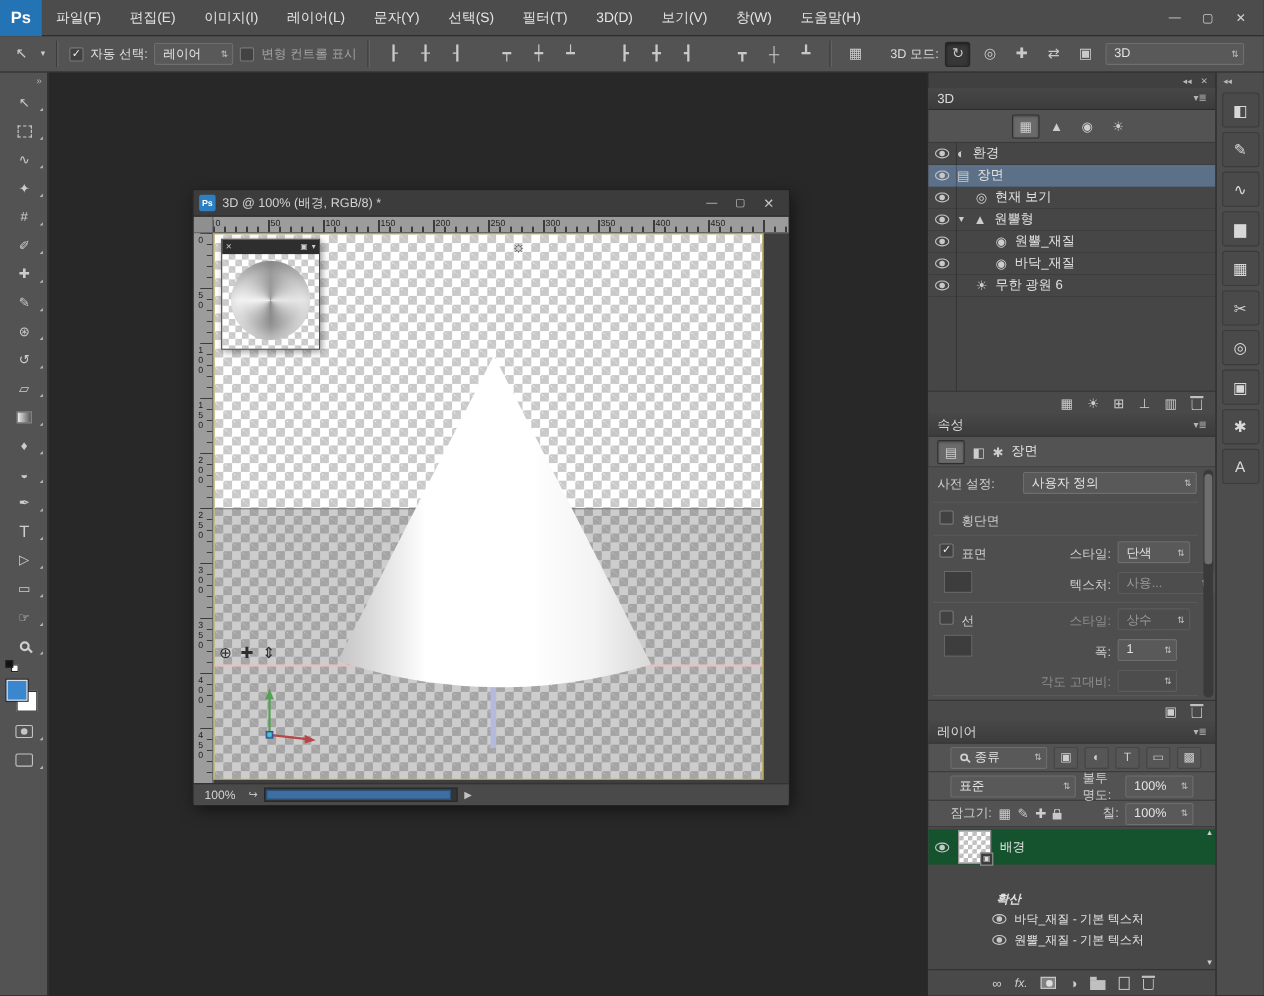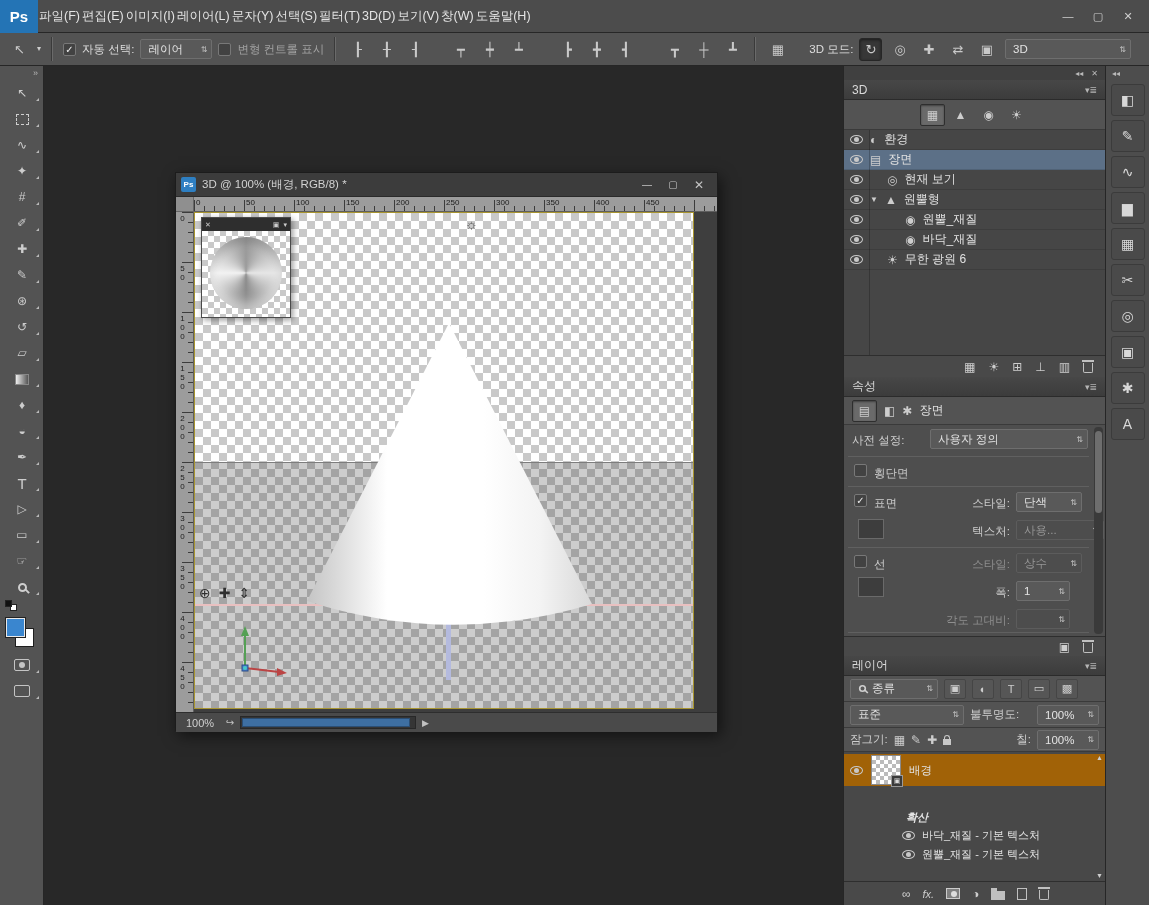--- a/index.html
+++ b/index.html
@@ -4,21 +4,21 @@
 <style>
 *{box-sizing:border-box;margin:0;padding:0}
 html,body{width:1149px;height:905px}
 body{position:relative;background:#282828;font-family:"Liberation Sans","DejaVu Sans",sans-serif;font-size:12px;color:#dcdcdc;overflow:hidden}
 .flex{display:flex;align-items:center}
 .icon{display:inline-flex;align-items:center;justify-content:center;color:#cdcdcd;line-height:1;flex:none;font-size:12px}
 
 
 .menubar{position:absolute;top:0;left:0;width:100%;height:33px;background:#4c4c4c;border-bottom:1px solid #272727;display:flex;align-items:center}
 .pslogo{width:38px;height:33px;background:#2474b5;color:#fff;font-weight:bold;font-size:15px;display:flex;align-items:center;justify-content:center}
-.menuitem{padding:0 1px;font-size:12.5px;color:#e4e4e4;height:100%;display:flex;align-items:center}
+.menuitem{padding:0 13px;font-size:12.5px;color:#e4e4e4;height:100%;display:flex;align-items:center}
 .winbtns{margin-left:auto;display:flex;margin-right:6px}
 .winbtn{width:30px;height:24px;display:flex;align-items:center;justify-content:center;color:#cfcfcf;font-size:11px}
 
 
 .optionsbar{position:absolute;top:33px;left:0;width:100%;height:33px;background:#535353;border-bottom:1px solid #262626;display:flex;align-items:center;padding:0 8px;gap:6px}
 .vsep{width:2px;height:24px;border-left:1px solid #3a3a3a;border-right:1px solid #6a6a6a;margin:0 4px;flex:none}
 .obtn{width:23px;height:23px;display:inline-flex;align-items:center;justify-content:center;color:#c9c9c9;font-size:13px;flex:none}
 .obtn.pressed{background:#373737;border:1px solid #262626;border-radius:3px;box-shadow:inset 0 1px 3px rgba(0,0,0,.55)}
 .cb{width:13px;height:13px;background:#424242;border:1px solid #787878;border-radius:2px;display:inline-flex;align-items:center;justify-content:center;font-size:10px;color:#eee;flex:none}
 .dd{height:20px;background:#595959;border:1px solid #6e6e6e;border-radius:2px;display:flex;align-items:center;justify-content:space-between;padding:0 4px 0 7px;font-size:11.5px;color:#e3e3e3}
@@ -101,21 +101,21 @@
 .pbody{position:relative;height:211px;background:#4e4e4e;overflow:hidden}
 .plab{position:absolute;font-size:11.5px;color:#cfcfcf}
 .plab.dis{color:#8f8f8f}
 .hrline{position:absolute;left:4px;right:16px;height:1px;background:#3e3e3e;border-bottom:1px solid #606060}
 .pdd{position:absolute}
 .txswatch{position:absolute;width:26px;height:20px;background:#3d3d3d;border:1px solid #6a6a6a}
 .vscroll{position:absolute;right:2px;top:2px;bottom:2px;width:9px;background:#3a3a3a;border-radius:4px}
 .vthumb{position:absolute;left:1px;width:7px;background:#6e6e6e;border-radius:4px}
 
 
-.lrow{display:flex;align-items:center;padding:0 6px;gap:6px;border-bottom:1px solid #3a3a3a}
+.lrow{display:flex;align-items:center;padding:0 20px;gap:6px;border-bottom:1px solid #3a3a3a}
 .kbtn{width:22px;height:20px;background:#565656;border:1px solid #454545;border-radius:2px;display:inline-flex;align-items:center;justify-content:center;color:#cdcdcd;font-size:11px;flex:none}
 .llist{position:relative;height:129px;background:#484848}
 .layerrow{position:absolute;left:0;right:0;display:flex;align-items:center;font-size:11.5px;color:#e2e2e2}
 .lthumb{width:30px;height:30px;border:1px solid #8a8a8a;position:relative;background-color:#fff;background-image:linear-gradient(45deg,#bbb 25%,transparent 25% 75%,#bbb 75%),linear-gradient(45deg,#bbb 25%,transparent 25% 75%,#bbb 75%);background-size:8px 8px;background-position:0 0,4px 4px;flex:none}
 .badge{position:absolute;right:-3px;bottom:-3px;width:12px;height:12px;background:#3a3a3a;border:1px solid #999;display:flex;align-items:center;justify-content:center;font-size:7px;color:#ddd}
 .lockpad{width:8px;height:6px;background:#c8c8c8;position:relative;display:inline-block;margin-top:4px}
 .lockpad::before{content:'';position:absolute;top:-4px;left:1px;width:4px;height:4px;border:1px solid #c8c8c8;border-bottom:none;border-radius:3px 3px 0 0}
 .maskicon{width:14px;height:11px;background:#808080;border:1px solid #ccc;position:relative;display:inline-block}
 .maskicon::after{content:'';position:absolute;left:4px;top:2px;width:6px;height:6px;border-radius:50%;background:#ddd}
 .foldericon{width:14px;height:9px;background:#c0c0c0;position:relative;display:inline-block;margin-top:3px}
@@ -526,21 +526,21 @@
       <span class="icon">✎</span>
       <span class="icon">✚</span>
       <span class="lockpad"></span>
       <span class="plab" style="position:static;margin-left:auto">칠:</span>
       <div class="dd" style="width:62px;flex:none">
         <span>100%</span>
         <span class="spin">⇅</span>
       </div>
     </div>
     <div class="llist">
-      <div class="layerrow" style="top:2px;height:32px;background:#a16207;gap:8px;padding:0 6px">
+      <div class="layerrow" style="top:2px;height:32px;background:#14532d;gap:8px;padding:0 6px">
         <span class="eye"></span>
         <span class="lthumb">
           <span class="badge">▣</span>
         </span>
         <span>배경</span>
       </div>
       <div class="layerrow" style="top:58px;height:15px;padding-left:62px;font-style:italic;font-weight:bold;font-size:11px">
         <span>확산</span>
       </div>
       <div class="layerrow" style="top:93px;height:18px;gap:7px;padding:0 6px 0 58px;font-size:11px">

